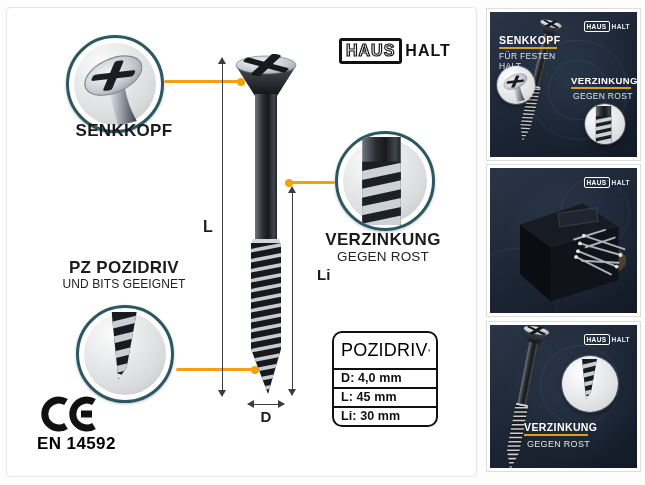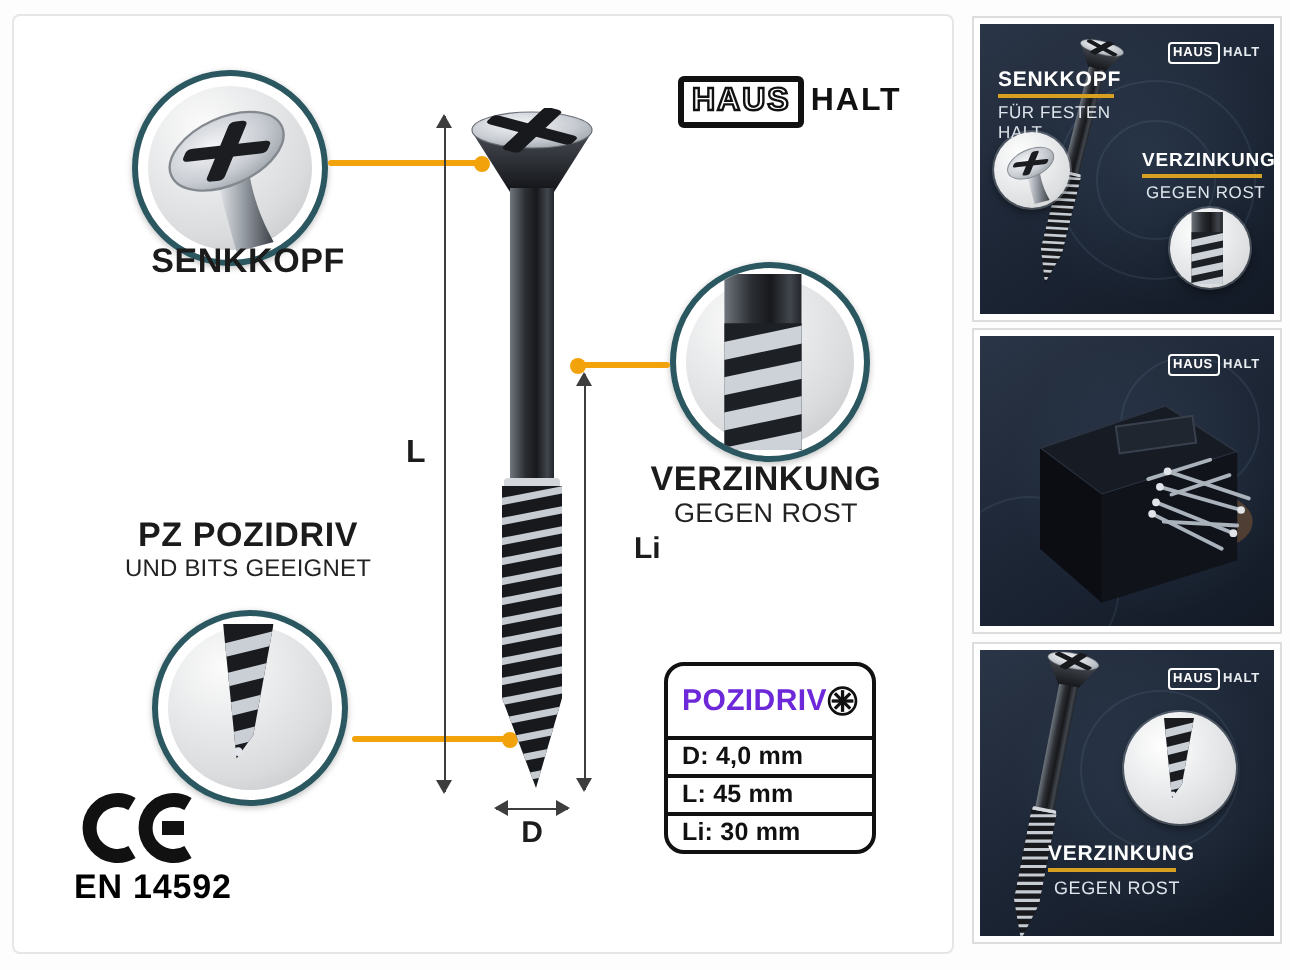--- a/index.html
+++ b/index.html
@@ -66,21 +66,21 @@
 
   
   .ce-block { position:absolute; left:30px; top:388px; }
   .en-label { position:absolute; left:30px; top:426px; font-size:17px; font-weight:800; color:#000000; letter-spacing:.4px; }
 
   
   .spec-table { position:absolute; left:325px; top:323px; width:106px; background:#fff;
     border:2.5px solid #111; border-radius:10px; overflow:hidden; }
   .spec-header { display:flex; align-items:center; justify-content:space-between;
     padding:5px 6px 5px 7px; border-bottom:2.5px solid #111; }
-  .spec-header-title { font-size:15px; font-weight:700; letter-spacing:.2px; color:#6d28d9; }
+  .spec-header-title { font-size:18px; font-weight:400; letter-spacing:.2px; color:#000000; }
   .spec-row { padding:1px 6px 2px 7px; font-size:12.5px; font-weight:700; color:#111; border-bottom:2.5px solid #111; letter-spacing:.1px; }
   .spec-row:last-child { border-bottom:none; }
 
   
   .thumb { position:absolute; left:486px; width:155px; background:#fff; border:1px solid #ddd; padding:3px; cursor:pointer; }
   .thumb-1 { top:8px;  height:153px; }
   .thumb-2 { top:164px; height:153px; }
   .thumb-3 { top:321px; height:151px; }
   .thumb-inner { position:relative; width:100%; height:100%; overflow:hidden;
     background:

